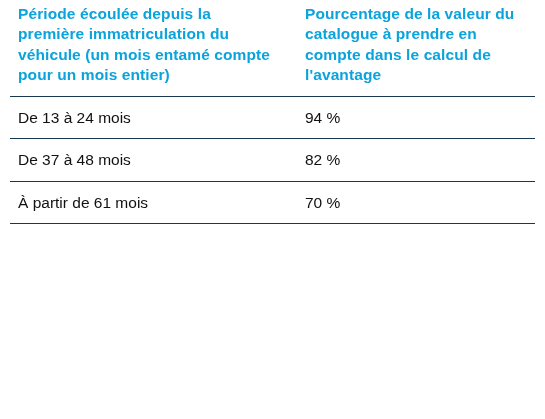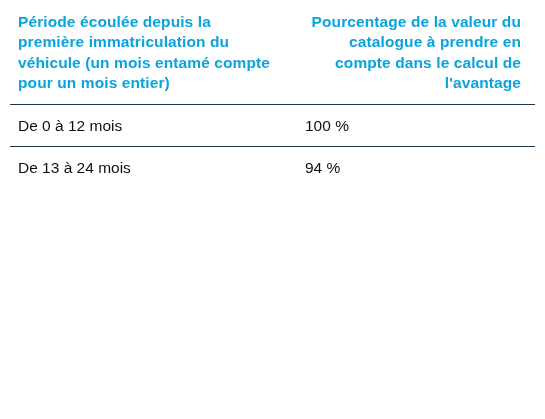--- a/index.html
+++ b/index.html
@@ -12,21 +12,21 @@
     height: 419px;
     font-family: "Liberation Sans", sans-serif;
     color: #1a1a1a;
     overflow: hidden;
   }
   .table-wrap {
     position: relative;
     width: 463px;
     height: 419px;
     box-sizing: border-box;
-    padding: 12px 10px 0 10px;
+    padding: 4px 10px 0 10px;
   }
   table.benefit-table {
     width: 525px;
     border-collapse: collapse;
     table-layout: fixed;
   }
   table.benefit-table col.c1 { width: 285px; }
   table.benefit-table col.c2 { width: 240px; }
 
   th.head-cell {
@@ -34,21 +34,20 @@
     vertical-align: top;
     padding: 0 14px 10px 8px;
     font-size: 15.5px;
     line-height: 1.32;
     font-weight: bold;
     color: #0aa3dc;
     letter-spacing: 0.1px;
   }
   th.head-cell.col2 {
     padding-left: 10px;
-    text-align: right;
   }
   tr.data-row td {
     border-top: 1.6px solid #17384f;
     padding: 11px 8px 11px 8px;
     font-size: 15.5px;
     line-height: 1.25;
     color: #111111;
     vertical-align: middle;
     font-weight: normal;
   }
@@ -69,22 +68,26 @@
       <col class="c2">
     </colgroup>
     <thead>
       <tr>
         <th class="head-cell col1">Période écoulée depuis la première immatriculation du véhicule (un mois entamé compte pour un mois entier)</th>
         <th class="head-cell col2">Pourcentage de la valeur du catalogue à prendre en compte dans le calcul de l'avantage</th>
       </tr>
     </thead>
     <tbody>
       <tr class="data-row">
-        <td class="col1">De 0 à 12 mois</td>
-        <td class="col2">100 %</td>
+        <td class="col1">De 13 à 24 mois</td>
+        <td class="col2">94 %</td>
       </tr>
       <tr class="data-row">
-        <td class="col1">De 13 à 24 mois</td>
-        <td class="col2">94 %</td>
+        <td class="col1">De 37 à 48 mois</td>
+        <td class="col2">82 %</td>
+      </tr>
+      <tr class="data-row last">
+        <td class="col1">À partir de 61 mois</td>
+        <td class="col2">70 %</td>
       </tr>
     </tbody>
   </table>
 </div>
 
 </body></html>

